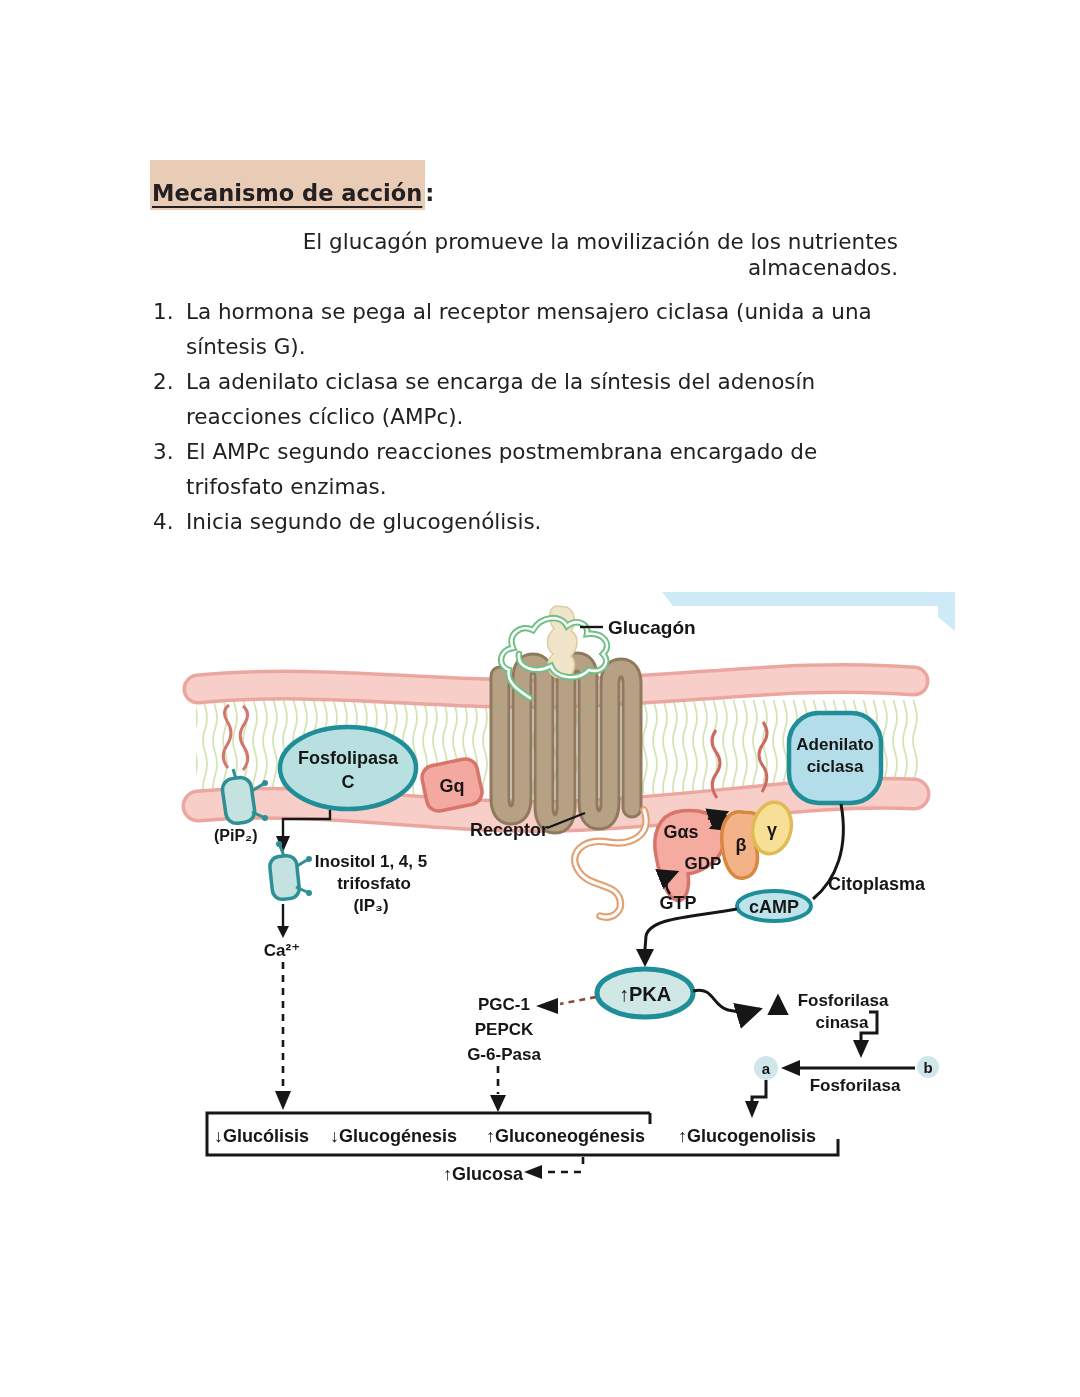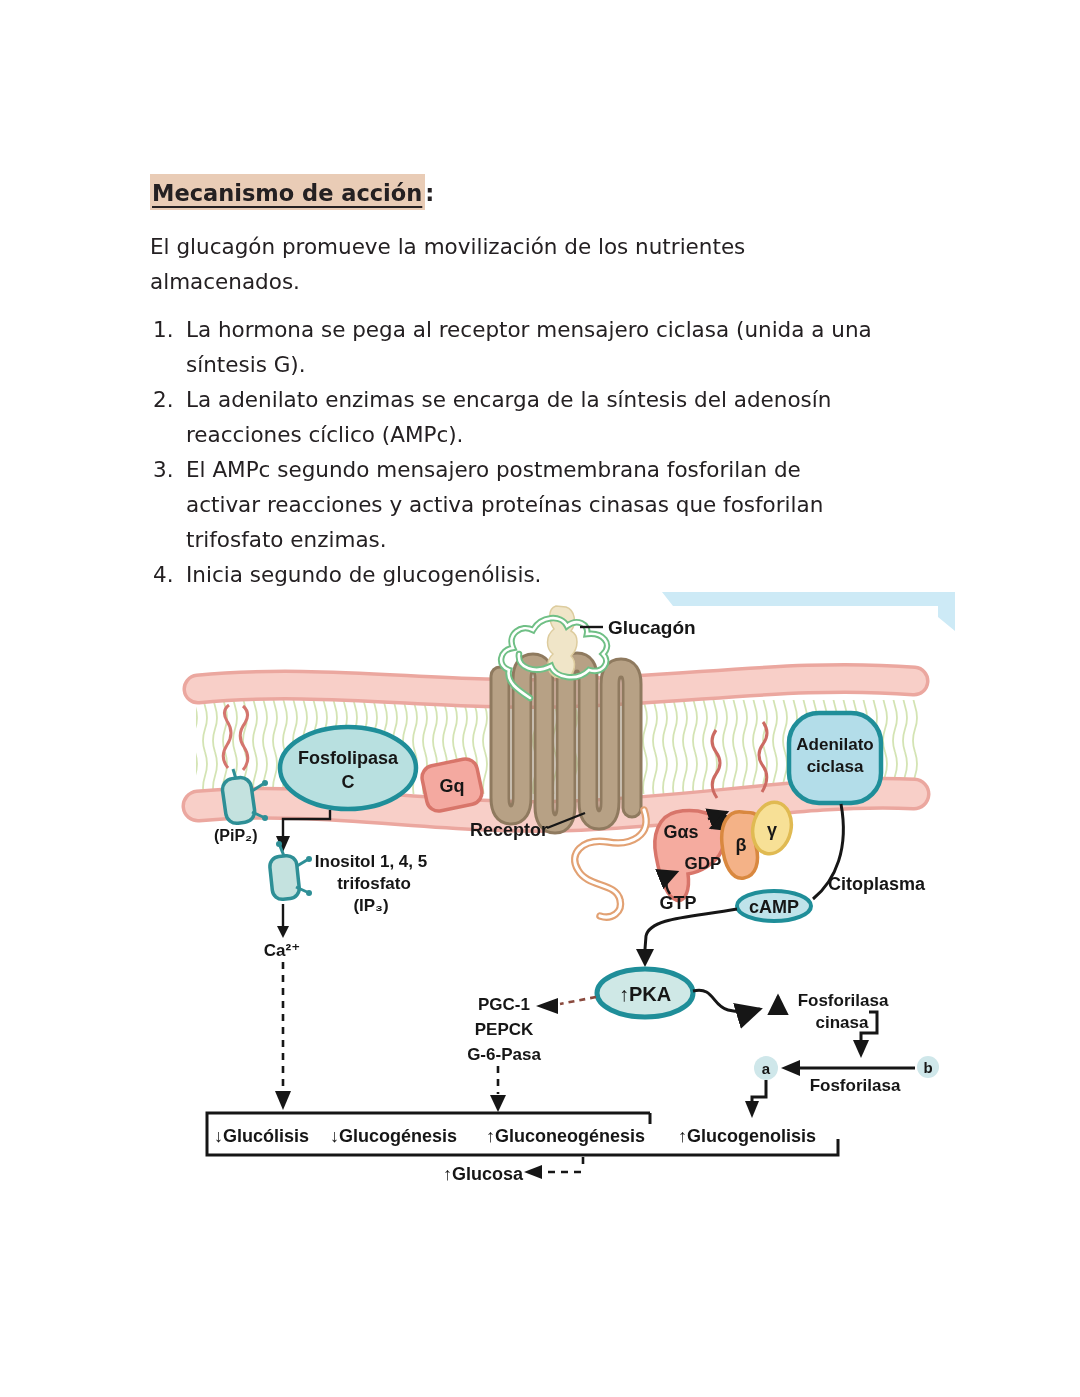--- a/index.html
+++ b/index.html
@@ -1,22 +1,22 @@
 <!DOCTYPE html>
 <html><head>
 <meta charset="utf-8">
 <style>
   html,body{margin:0;padding:0;background:#ffffff;}
   .page{position:relative;width:1080px;height:1397px;background:#ffffff;overflow:hidden;
         font-family:"DejaVu Sans",sans-serif;color:#242022;}
   .doc{position:absolute;left:150px;top:172px;width:748px;}
   .title-row{font-size:22.5px;font-weight:700;line-height:42px;}
-  .hl{background:#e9ccb6;padding:6px 3px 4px 2px;text-decoration:underline;
+  .hl{background:#e9ccb6;padding:20px 3px 4px 2px;text-decoration:underline;
       text-decoration-thickness:2.2px;text-underline-offset:5px;}
-  .intro{font-size:21.5px;line-height:35px;margin-top:15px;}
+  .intro{font-size:21.5px;line-height:26px;margin-top:15px;text-align:right;}
   .list{margin-top:13px;}
   .item{display:flex;font-size:21.5px;line-height:35px;}
   .item .num{flex:0 0 33px;padding-left:3px;}
   .diagram-svg{position:absolute;left:0;top:0;}
   text{font-family:"Liberation Sans","DejaVu Sans",sans-serif;fill:#161616;}
   .t17{font-size:17px;font-weight:700;}
   .t18{font-size:18px;font-weight:700;}
   .t19{font-size:19px;font-weight:700;}
   .t20{font-size:20px;font-weight:700;}
   .t16{font-size:16px;font-weight:700;}
@@ -39,29 +39,28 @@
       <div class="item">
         <div class="num">1.</div>
         <div class="lines">
           <div>La hormona se pega al receptor mensajero ciclasa (unida a una</div>
           <div>síntesis G).</div>
         </div>
       </div>
       <div class="item">
         <div class="num">2.</div>
         <div class="lines">
-          <div>La adenilato enzimas se encarga de la síntesis del adenosín</div>
+          <div>La adenilato ciclasa se encarga de la síntesis del adenosín</div>
           <div>reacciones cíclico (AMPc).</div>
         </div>
       </div>
       <div class="item">
         <div class="num">3.</div>
         <div class="lines">
-          <div>El AMPc segundo mensajero postmembrana fosforilan de</div>
-          <div>activar reacciones y activa proteínas cinasas que fosforilan</div>
+          <div>El AMPc segundo reacciones postmembrana encargado de</div>
           <div>trifosfato enzimas.</div>
         </div>
       </div>
       <div class="item">
         <div class="num">4.</div>
         <div class="lines">
           <div>Inicia segundo de glucogenólisis.</div>
         </div>
       </div>
     </div>

